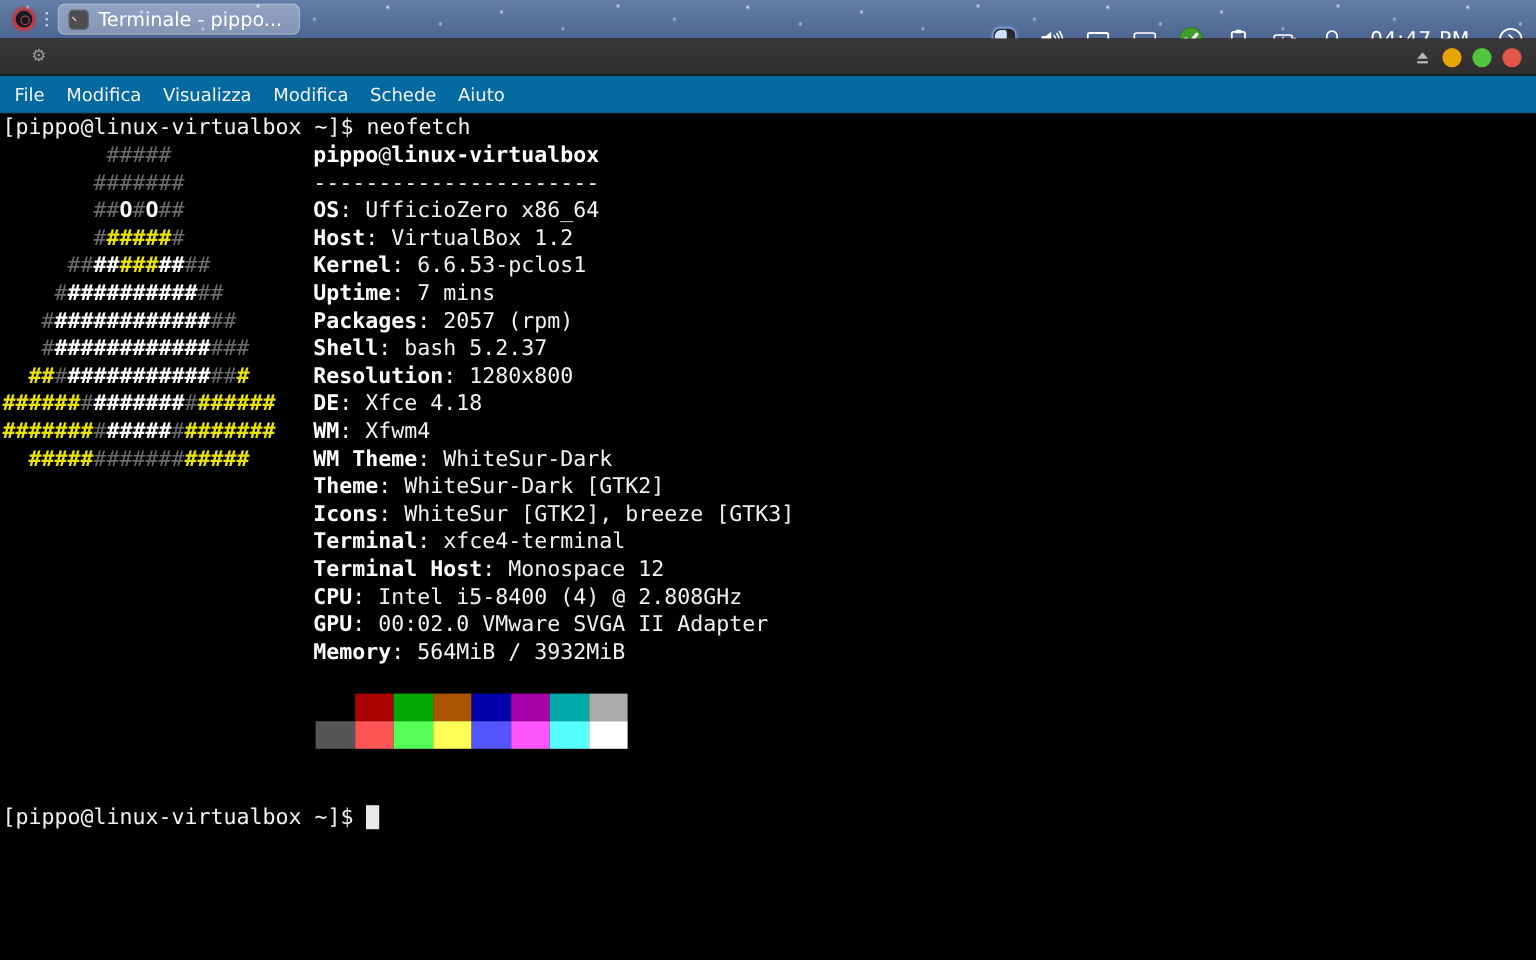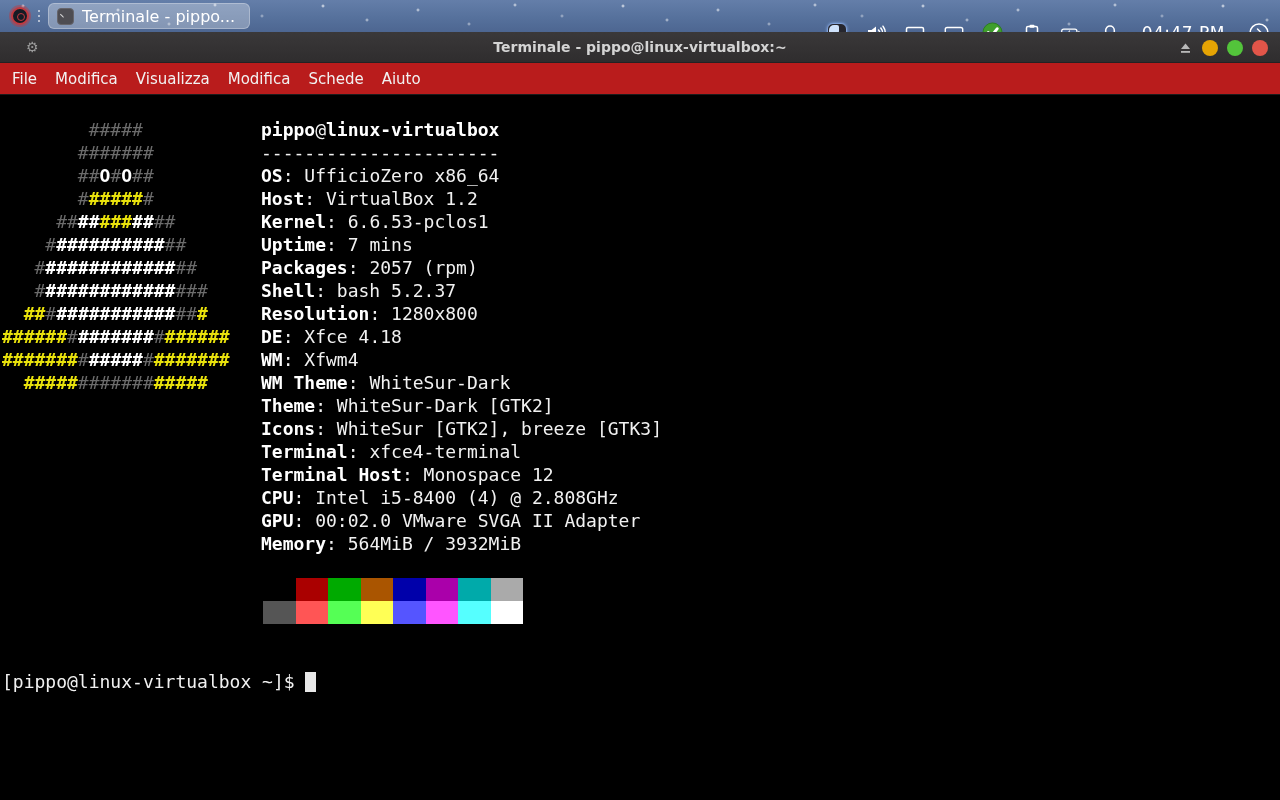--- a/index.html
+++ b/index.html
@@ -53,21 +53,21 @@
     border-bottom:1px solid #242223; position:relative; display:flex; align-items:center; }
   .titlebar-icon { position:absolute; left:26px; top:8px; width:15px; height:15px; color:#9b9b9b; font-size:14px; line-height:15px; }
   .title-text { width:100%; text-align:center; font-size:14px; font-weight:bold; color:#d4d4d4; }
   .controls { position:absolute; right:12px; top:0; height:31px; display:flex; align-items:center; gap:9px; }
   .ctl-shade { width:16px; height:16px; display:flex; align-items:center; justify-content:center; }
   .ctl-circle { width:16px; height:16px; border-radius:50%; }
   .ctl-min { background:var(--btn-min); }
   .ctl-max { background:var(--btn-max); }
   .ctl-close { background:var(--btn-close); }
 
-  .menubar { height:32px; background:#b91c1c; border-bottom:1px solid #1c1b1c;
+  .menubar { height:32px; background:#0369a1; border-bottom:1px solid #1c1b1c;
     display:flex; align-items:center; padding-left:3px; }
   .menu-item { font-size:15px; color:#f2f2f2; padding:5px 9px; }
 
   
   .term { flex:1; background:#000000; position:relative;
     font-family:"DejaVu Sans Mono","Liberation Mono",monospace;
     font-size:18px; line-height:23px; color:var(--term-fg); padding:0; overflow:hidden; }
   .term pre { font:inherit; margin:0; white-space:pre; }
   .tline1 { position:absolute; top:0; left:2px; }
   .art { position:absolute; top:23px; left:2px; }
@@ -159,21 +159,20 @@
           <circle cx="11" cy="11" r="9"></circle>
           <polyline points="9.5,7 13.5,11 9.5,15"></polyline>
         </svg>
       </span>
     </div>
   </div>
 
   <div class="window">
     <div class="titlebar">
       <span class="titlebar-icon">⚙</span>
-      <span class="title-text">Terminale - pippo@linux-virtualbox:~</span>
       <div class="controls">
         <span class="ctl-shade">
           <svg width="13" height="12" viewBox="0 0 13 12">
             <path d="M6.5 1.5 L11 7 H2 z" fill="#b9b9b9"></path>
             <rect x="2" y="9" width="9" height="1.8" fill="#b9b9b9"></rect>
           </svg>
         </span>
         <span class="ctl-circle ctl-min"></span>
         <span class="ctl-circle ctl-max"></span>
         <span class="ctl-circle ctl-close"></span>
@@ -183,20 +182,21 @@
     <div class="menubar">
         <span class="menu-item">File</span>
         <span class="menu-item">Modifica</span>
         <span class="menu-item">Visualizza</span>
         <span class="menu-item">Modifica</span>
         <span class="menu-item">Schede</span>
         <span class="menu-item">Aiuto</span>
       </div>
 
     <div class="term">
+      <pre class="tline1"><span>[pippo@linux-virtualbox ~]$ </span><span>neofetch</span></pre>
 
       <pre class="art"><span class="c-g">        #####</span>
 <span class="c-g">       #######</span>
 <span class="c-g">       ##</span><span class="c-w">O</span><span class="c-g">#</span><span class="c-w">O</span><span class="c-g">##</span>
 <span class="c-g">       #</span><span class="c-y">#####</span><span class="c-g">#</span>
 <span class="c-g">     ##</span><span class="c-w">##</span><span class="c-y">###</span><span class="c-w">##</span><span class="c-g">##</span>
 <span class="c-g">    #</span><span class="c-w">##########</span><span class="c-g">##</span>
 <span class="c-g">   #</span><span class="c-w">############</span><span class="c-g">##</span>
 <span class="c-g">   #</span><span class="c-w">############</span><span class="c-g">###</span>
 <span class="c-y">  ##</span><span class="c-g">#</span><span class="c-w">###########</span><span class="c-g">##</span><span class="c-y">#</span>

